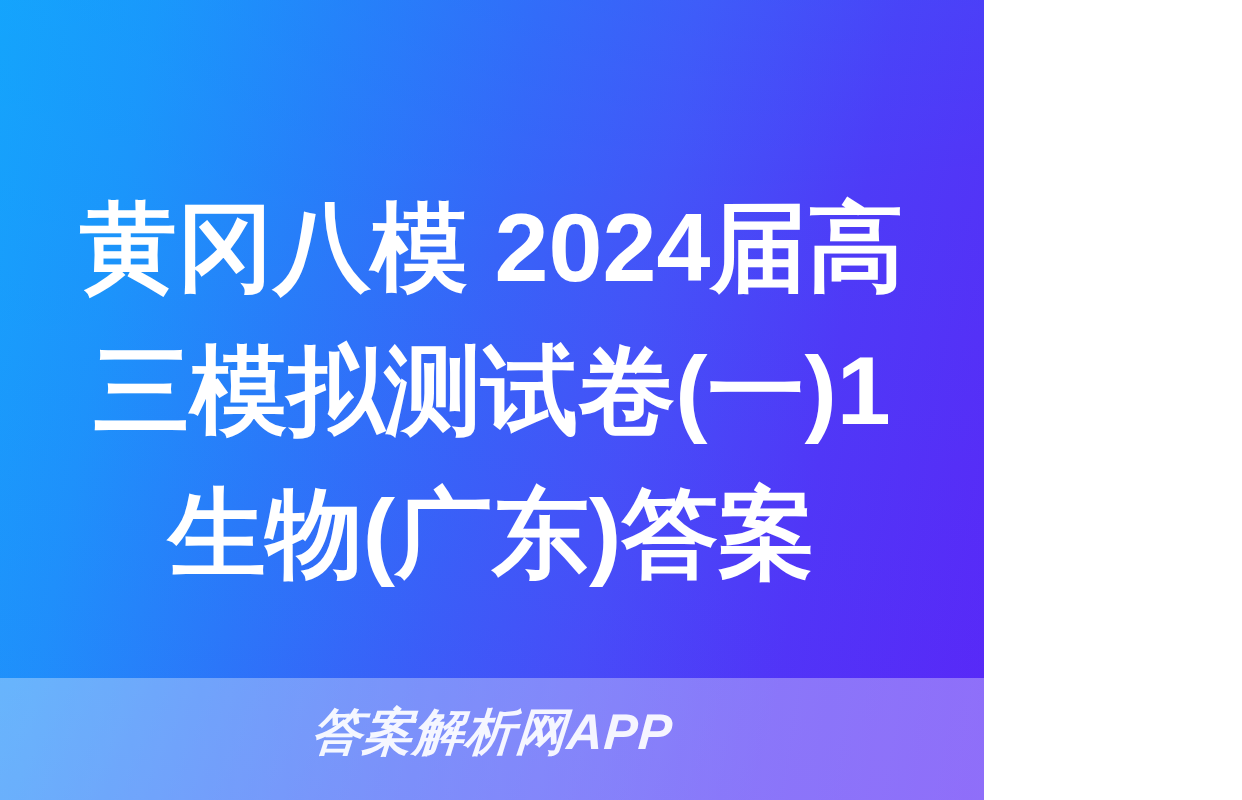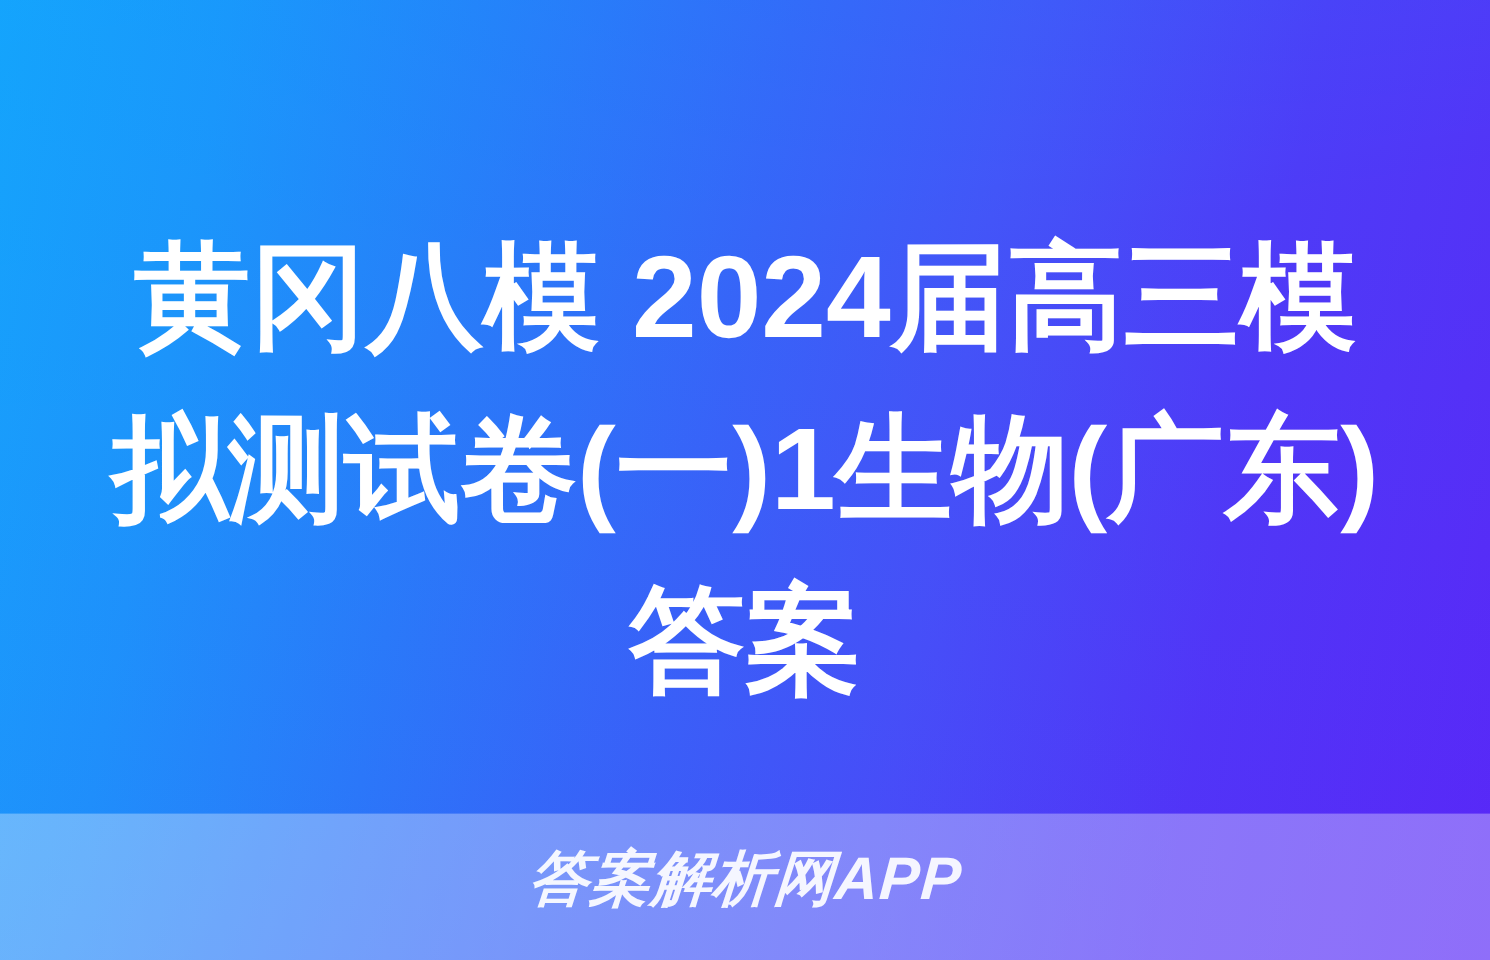--- a/index.html
+++ b/index.html
@@ -3,21 +3,21 @@
 <meta charset="utf-8">
 <style>
   html, body {
     margin: 0;
     padding: 0;
     background: #ffffff;
   }
 
   #card {
     position: relative;
-    width: 1242px;
+    width: 984px;
     height: 800px;
     overflow: hidden;
     font-family: "Liberation Sans", "DejaVu Sans", sans-serif;
   }
 
   
   #bg-gradient {
     position: absolute;
     inset: 0;
     background: linear-gradient(100deg,

